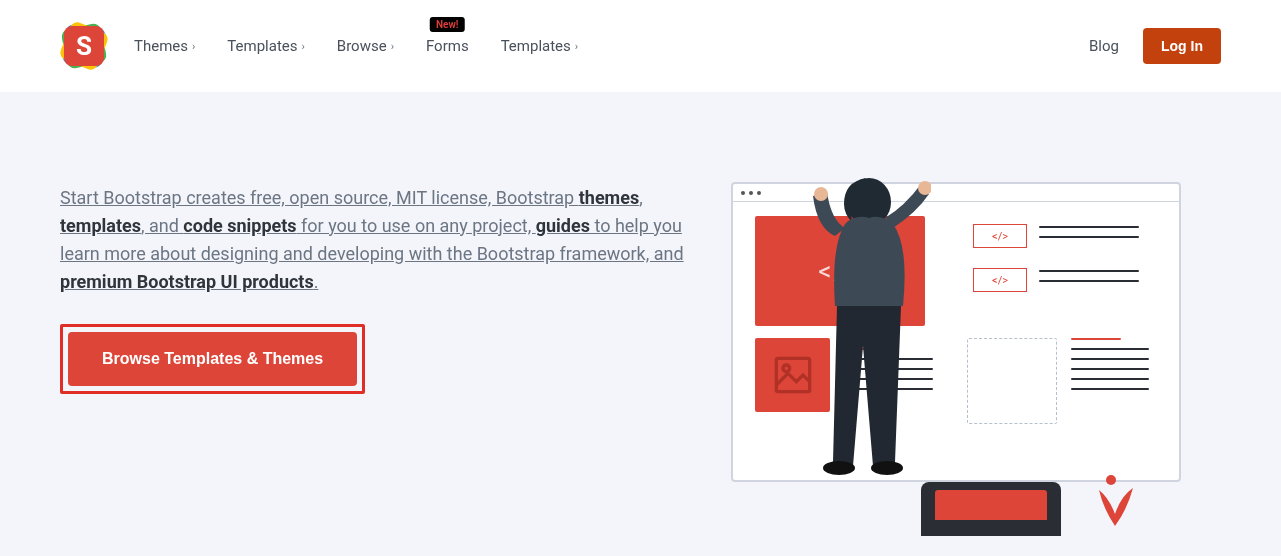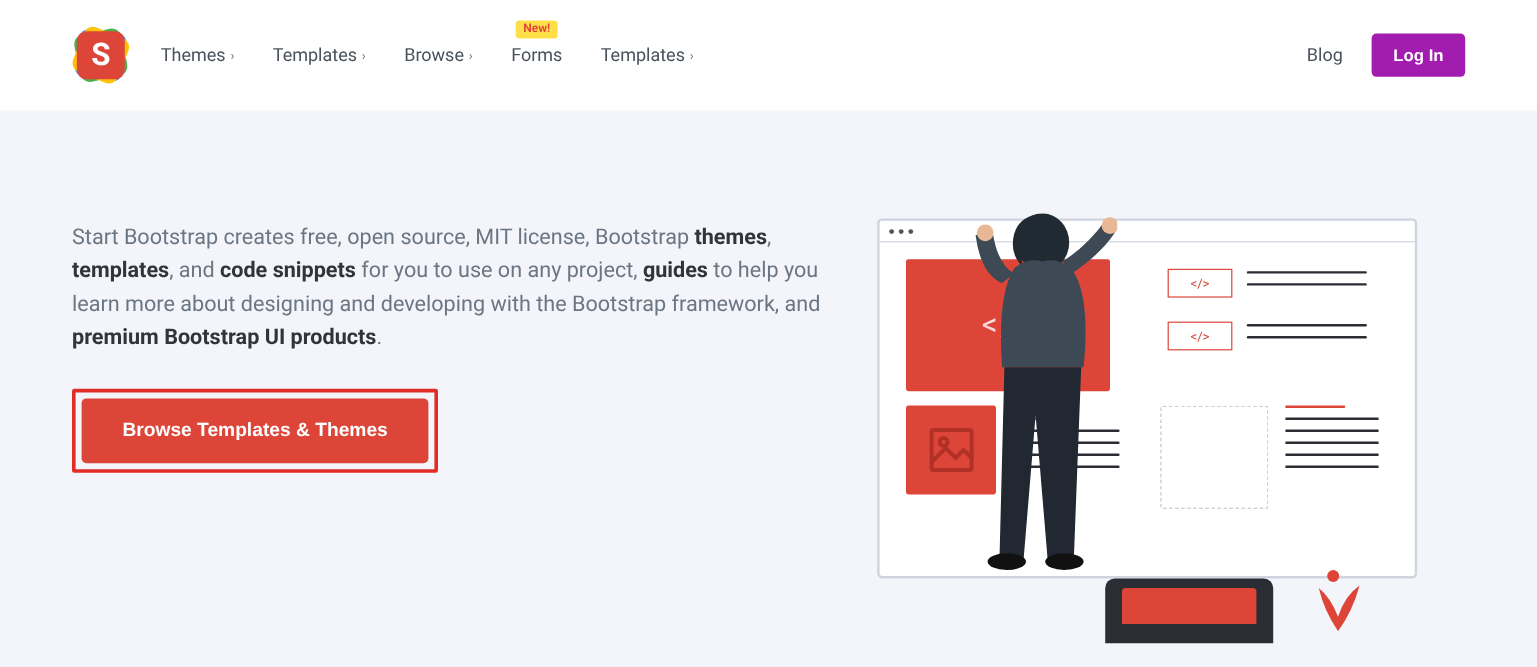--- a/index.html
+++ b/index.html
@@ -35,45 +35,45 @@
   .brand-text { font-weight:700; font-size:19px; color:#212529; }
   .nav-items { display:flex; align-items:center; gap: 32px; }
   .nav-item {
     display:flex; align-items:center; gap:4px;
     color:#49515b; font-size:15px; cursor:pointer;
     position:relative;
   }
   .nav-item .chev { font-size:11px; color:#6c757d; }
   .badge-new {
     position:absolute; top:-20px; left:50%; transform:translateX(-50%);
-    background:#fde047; color:#e23d3a; font-size:10px; padding:2px 6px; border-radius:3px; font-weight:600;
+    background:#000000; color:#e23d3a; font-size:10px; padding:2px 6px; border-radius:3px; font-weight:600;
   }
   .nav-right { margin-left:auto; display:flex; align-items:center; gap:24px;}
   .blog-link { color:#49515b; font-size:15px; cursor:pointer;margin-left:44px;}
   .login-btn {
-    background:#a21caf; color:#fff; font-size:14px; font-weight:600;
+    background:#c2410c; color:#fff; font-size:14px; font-weight:600;
     padding:10px 18px; border:none; border-radius:4px; cursor:pointer;
   }
   
   
   .hero {
     background:#f3f5fb;
     padding: 92px 60px 60px 60px;
     display:flex;
     min-height:464px;
     position:relative;
   }
   .hero-left { width: 640px; }
   .hero-title {
     font-size:44px; line-height:1.15; font-weight:700; color:#24292f;
     margin-bottom:22px;
   }
   .hero-title .accent { color:#dd4539; }
   .hero-desc {
-    font-size:18px; line-height:1.55; color:#6c7683; font-weight:400;
+    font-size:18px; line-height:1.55; color:#6c7683; font-weight:400;text-decoration:underline;
   }
   .hero-desc b { color:#30353c; font-weight:700;}
   .cta-wrap {
     margin-top:28px;
     border:3px solid #e02d26;
     display:inline-block;
     padding:5px;
     border-radius:2px;
   }
   .cta-btn {

